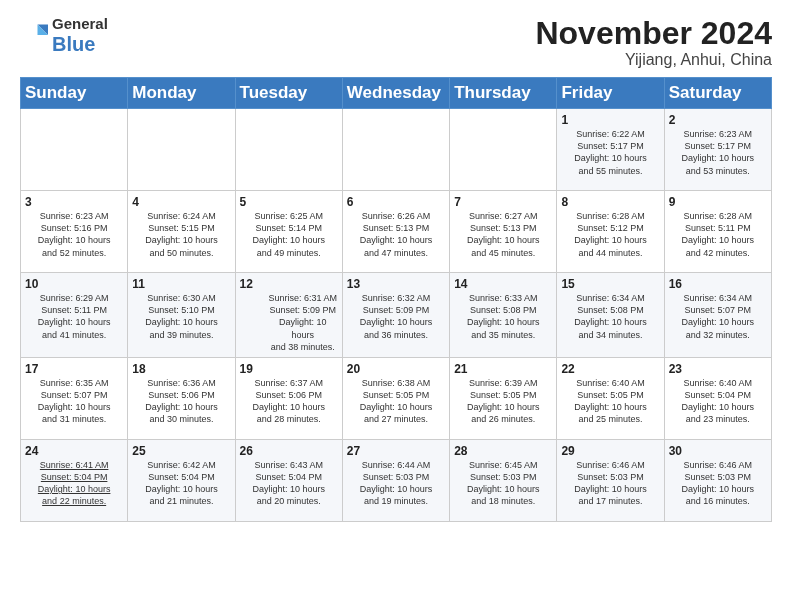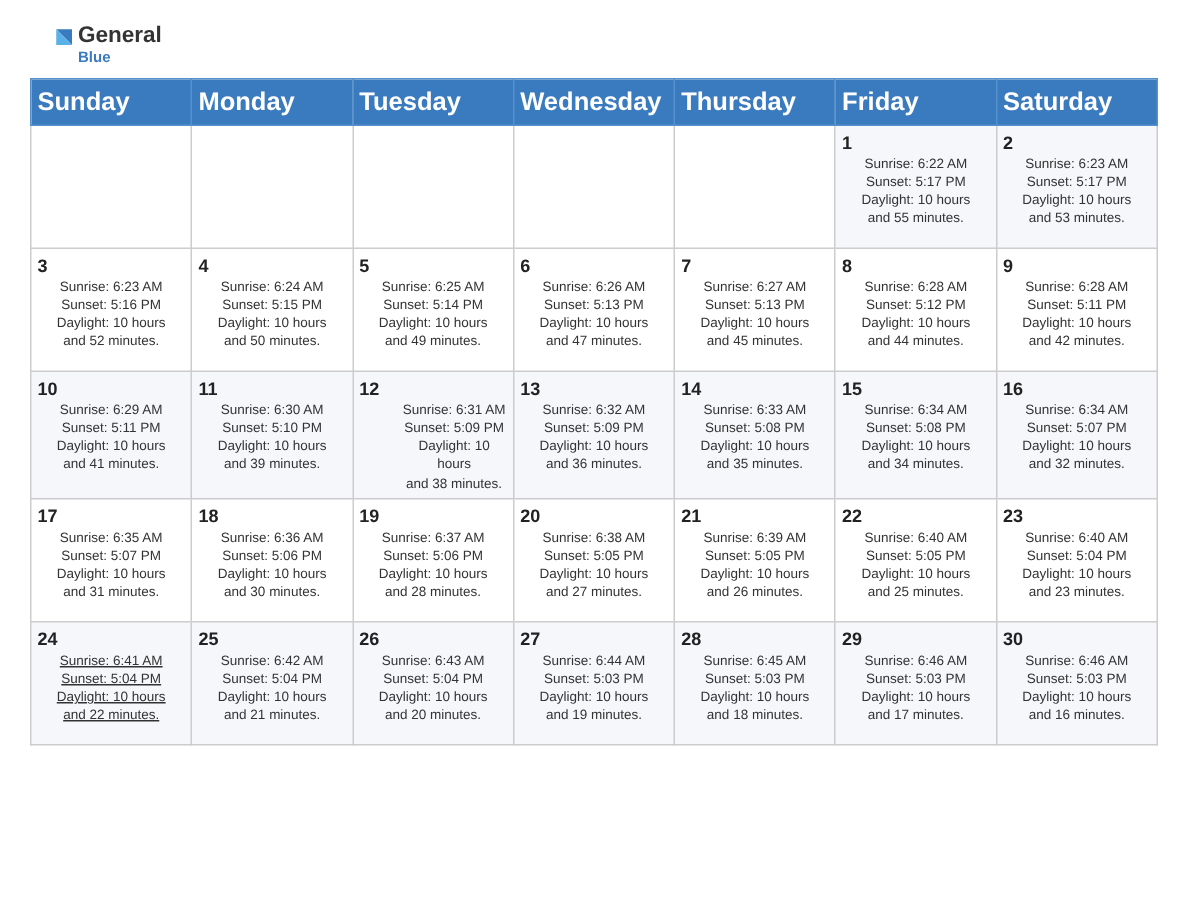--- a/index.html
+++ b/index.html
@@ -30,21 +30,21 @@
       display: flex;
       flex-direction: column;
       line-height: 1.1;
     }
     .logo-general {
       font-size: 15px;
       font-weight: bold;
       color: #333;
     }
     .logo-blue {
-      font-size: 10px;
+      font-size: 20px;
       font-weight: bold;
       color: #3a7abf;
     }
     .logo-icon {
       width: 28px;
       height: 28px;
       margin-right: 4px;
     }
     .title-area {
       text-align: right;
@@ -113,20 +113,24 @@
     <div class="logo">
       <svg class="logo-icon" viewBox="0 0 32 32">
         <polygon points="20,4 32,4 32,16" fill="#3a7abf"></polygon>
         <polygon points="20,4 32,16 20,16" fill="#5ab0e8"></polygon>
       </svg>
       <div class="logo-text">
         <span class="logo-general">General</span>
         <span class="logo-blue">Blue</span>
       </div>
     </div>
+    <div class="title-area">
+      <div class="month-title">November 2024</div>
+      <div class="location">Yijiang, Anhui, China</div>
+    </div>
   </div>
 
   <table>
     <thead>
       <tr>
       <th>Sunday</th>
           <th>Monday</th>
           <th>Tuesday</th>
           <th>Wednesday</th>
           <th>Thursday</th>

